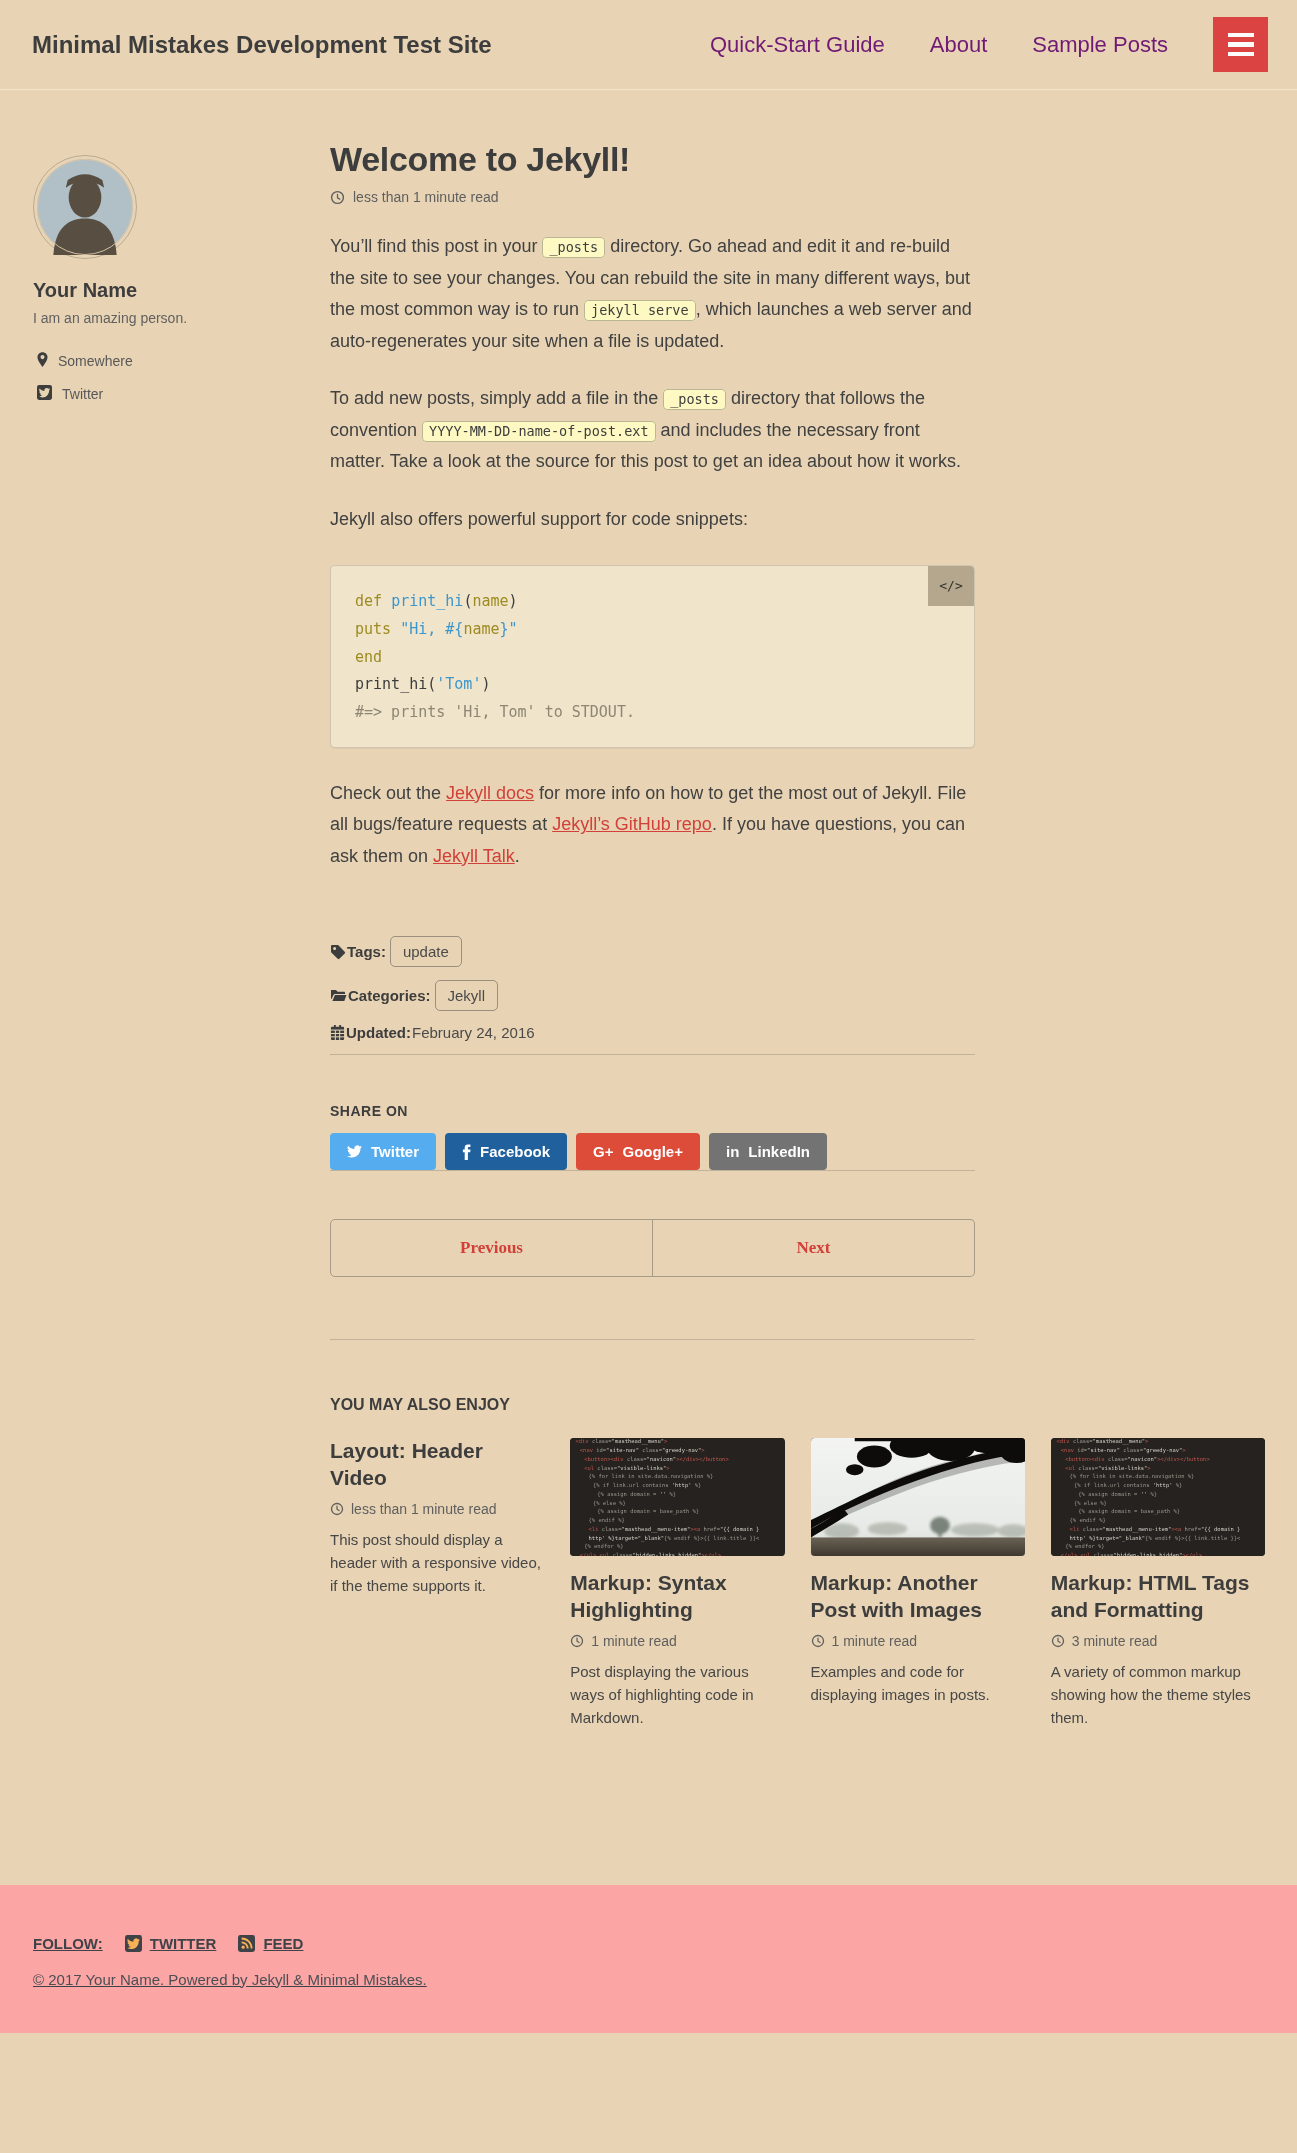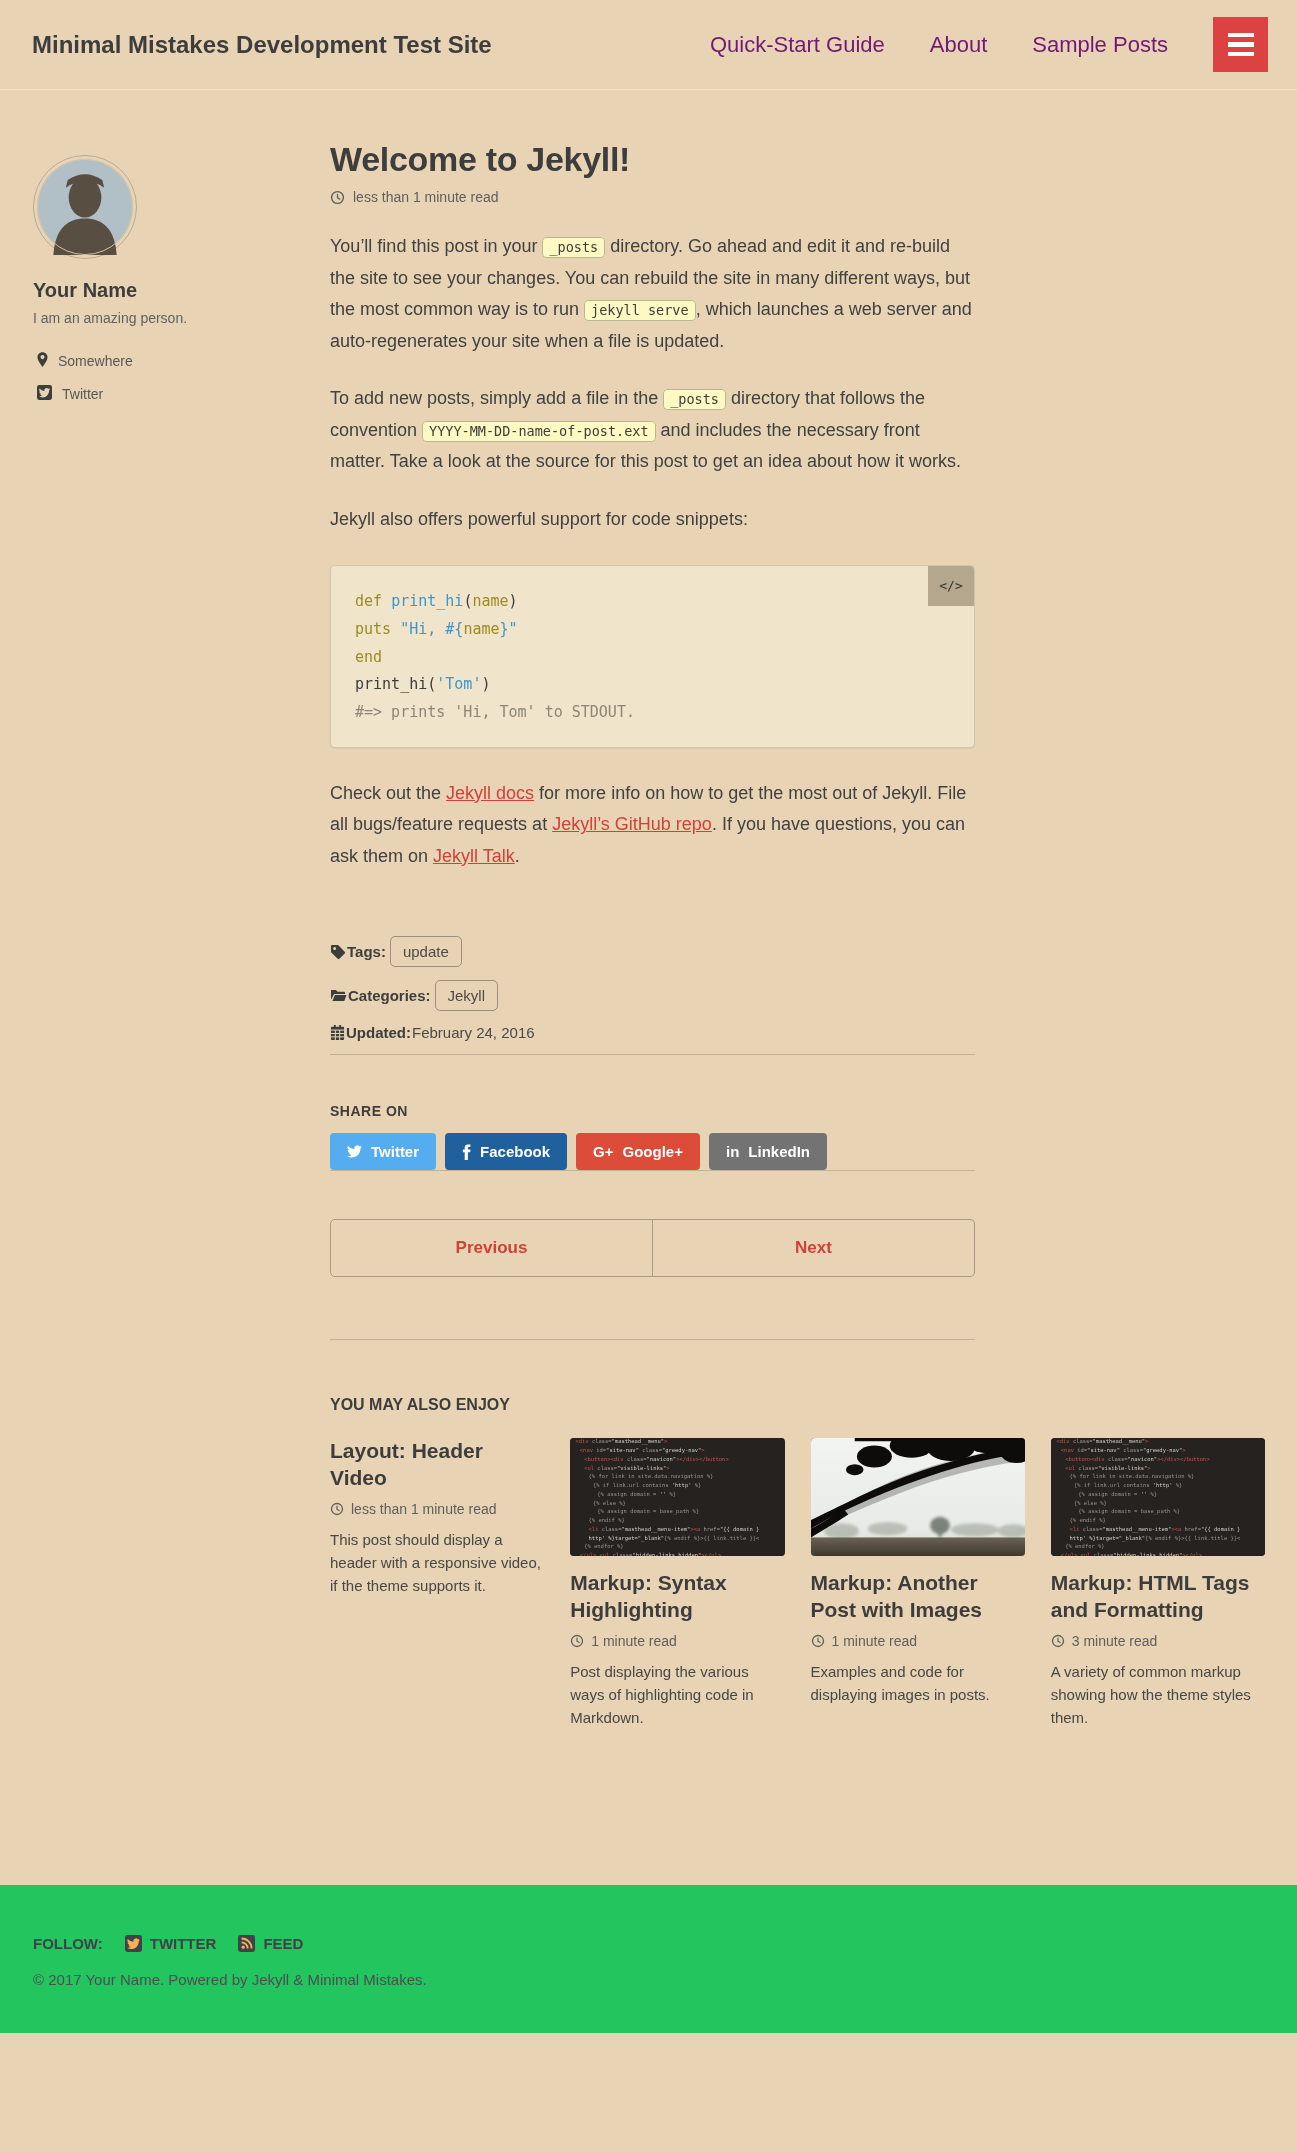--- a/index.html
+++ b/index.html
@@ -60,39 +60,39 @@
   .updated-value { color:#4a4a4a; }
   hr.divider { border:0; border-top:1px solid rgba(61,61,61,.22); margin:0; } .d2 { margin-top:60px; } .d3 { margin-top:62px; } .d4 { margin-top:0; }
   
   .share-heading { font-size:14px; font-weight:bold; letter-spacing:.5px; margin:48px 0 14px; }
   .share-row { display:flex; gap:9px; }
   .share-btn { height:37px; border:0; border-radius:4px; color:#fff; font-weight:bold;
                font-size:15px; display:inline-flex; align-items:center; gap:9px; padding:0 17px;
                cursor:pointer; font-family:inherit; }
   .share-btn .bicon { display:inline-flex; align-items:center; }
   
-  .pagination { display:flex; margin:48px 0 0; width:645px; }
+  .pagination { display:flex; margin:48px 0 0; width:645px;font-family:Liberation Serif, serif; }
   .page-nav-btn { flex:1; border:1px solid rgba(61,61,61,.38); height:58px; background:none;
                   display:flex; align-items:center; justify-content:center; color:#d2403a;
                   font-weight:bold; font-size:17px; cursor:pointer; font-family:inherit; }
   .page-nav-btn.prev { border-radius:5px 0 0 5px; }
   .page-nav-btn.next { border-left:0; border-radius:0 5px 5px 0; }
   .pag-wrap { margin-bottom:62px; margin-top:48px; }
   
   .related-heading { font-size:16px; font-weight:bold; margin:56px 0 24px; }
   .related-grid { display:grid; grid-template-columns:repeat(4,1fr); gap:26px; width:935px; }
   .teaser { height:118px; border-radius:4px; overflow:hidden; margin-bottom:14px;
             background:#252220; }
   .teaser svg { display:block; width:100%; height:100%; }
   .card-title { font-size:21px; font-weight:bold; line-height:1.25; margin:0 0 10px;
                 color:#3d3d3d; cursor:pointer; }
   .card-meta { display:flex; align-items:center; gap:7px; color:#5f5f5f; font-size:14px; }
   .card-excerpt { font-size:15px; line-height:1.55; color:#474747; margin-top:11px; }
   
-  .site-footer { background:#22c55e; height:148px; padding:50px 32px 0 33px; color:#3f4247; }
+  .site-footer { background:#fca5a5; height:148px; padding:50px 32px 0 33px; color:#3f4247;text-decoration:underline; }
   .follow-row { display:flex; align-items:center; gap:22px; font-weight:bold; font-size:15px; }
   .follow-link { display:flex; align-items:center; gap:8px; color:#3f4247; text-decoration:none;
                  font-weight:bold; cursor:pointer; }
   .copyright { margin-top:19px; font-size:15px; color:#4b4f54; }
   .shot text { font-family:"DejaVu Sans Mono", monospace; font-size:5px; }
 </style>
 </head>
 <body>
 
 <svg width="0" height="0" style="position:absolute" aria-hidden="true">

